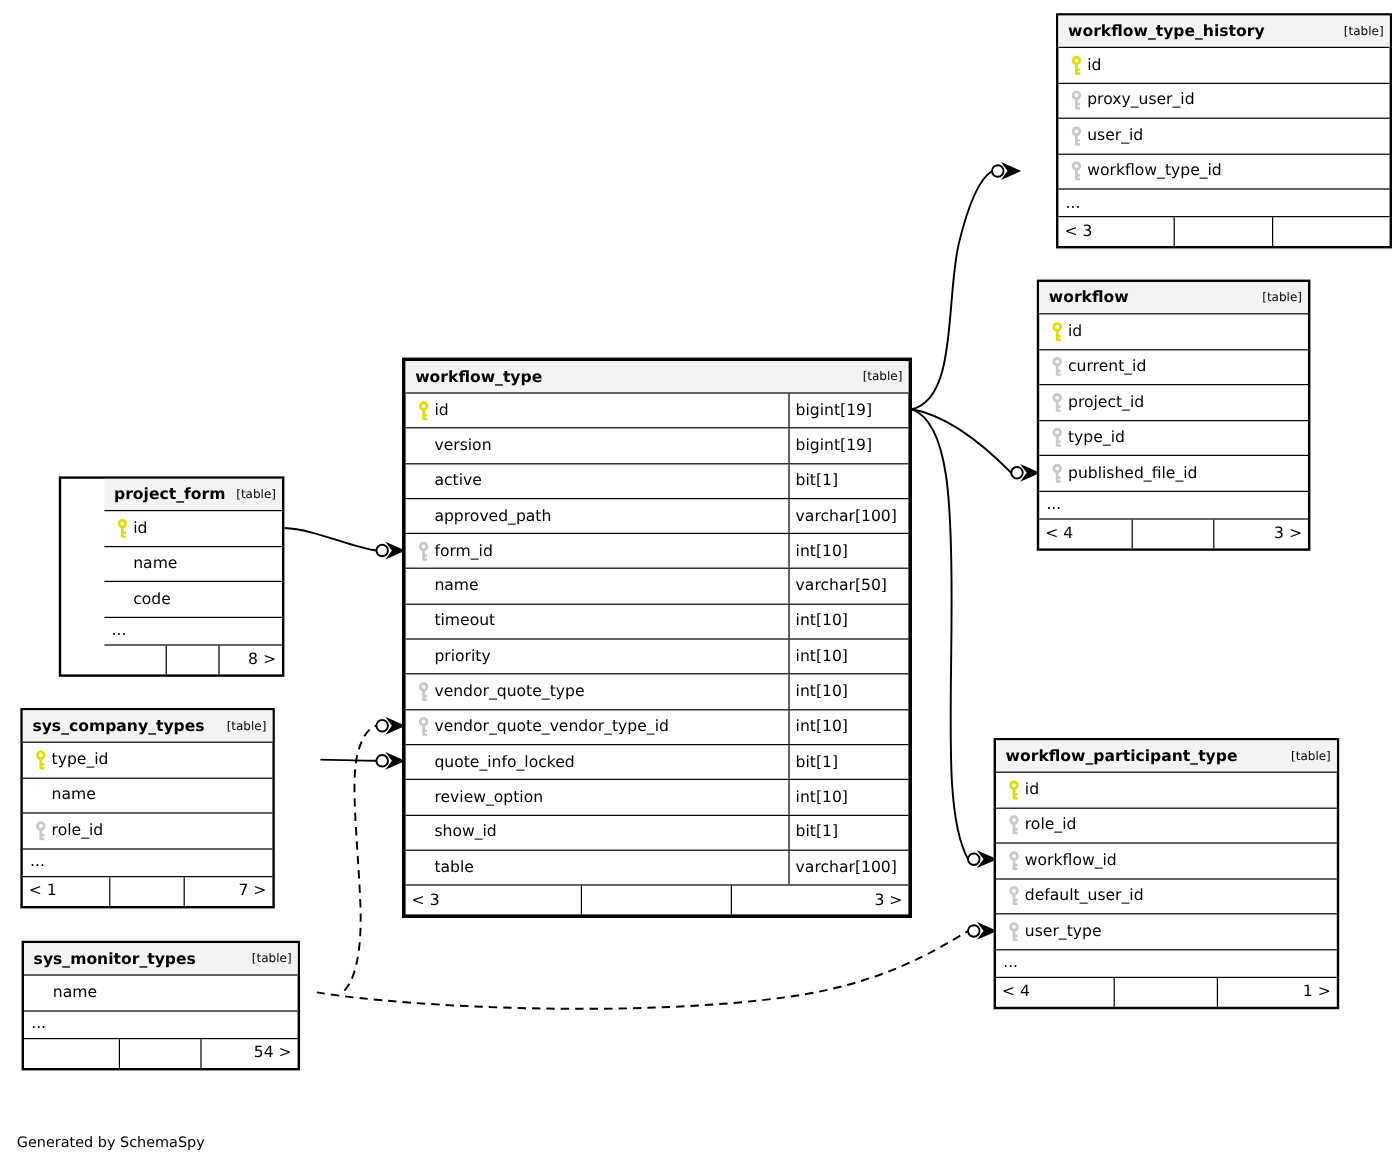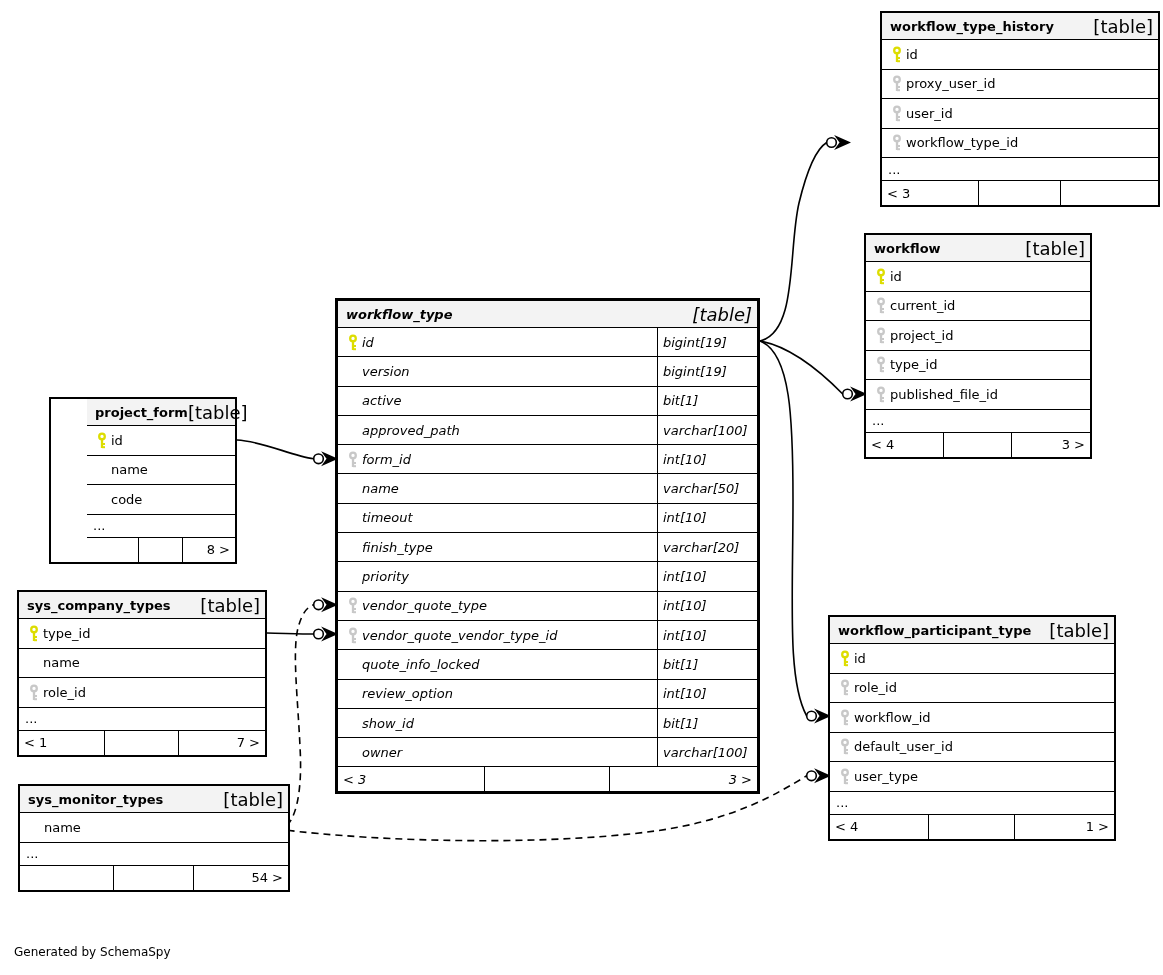--- a/index.html
+++ b/index.html
@@ -2,43 +2,43 @@
 <html><head>
 <meta charset="utf-8">
 <style>
   html,body{margin:0;padding:0;background:#ffffff;width:1163px;height:975px;overflow:hidden;}
   *{font-family:"DejaVu Sans","Liberation Sans",sans-serif;box-sizing:border-box;}
   #canvas{position:relative;width:1163px;height:975px;background:#fff;}
   .rel-svg{position:absolute;left:0;top:0;z-index:0;}
   .dashed{stroke-dasharray:7,5;}
 
   .tbl{position:absolute;background:#fff;border:2px solid #000;font-size:13px;color:#000;z-index:1;}
-  #tbl-2{border-width:3px;font-style:italic;}
+  #tbl-2{border-width:3px;}
   .hdr{height:26px;background:#f3f3f3;display:flex;align-items:center;justify-content:space-between;padding:0 5px 0 8px;}
   .tname{font-weight:bold;}
-  .tbadge{font-size:18px;}
+  .tbadge{font-size:10px;}
   .row{height:29.5px;border-top:1.5px solid #000;display:flex;align-items:center;}
   #tbl-2 .row{height:29.3px;}
   .kicon{width:24px;padding-left:9px;display:flex;align-items:center;flex:0 0 24px;}
   .cname{flex:1;white-space:nowrap;}
   .ctype{width:100px;flex:0 0 100px;border-left:1.5px solid #000;align-self:stretch;display:flex;align-items:center;padding-left:5px;white-space:nowrap;}
   .dots{height:23px;border-top:1.5px solid #000;display:flex;align-items:center;padding-left:6px;}
   .ftr{height:25px;border-top:1.5px solid #000;display:flex;align-items:stretch;}
   .fc{display:flex;align-items:center;}
   .fc1{width:35%;border-right:1.5px solid #000;padding-left:5px;}
   .fc2{width:30%;border-right:1.5px solid #000;}
   .fc3{flex:1;justify-content:flex-end;padding-right:5px;}
 
   
   #tbl-0{left:848px;top:11px;width:280px;margin-left:32px;}
   #tbl-1{left:864px;top:233px;width:228px;}
   #tbl-2{left:335px;top:298px;width:425px;}
   #tbl-3{left:49px;top:397px;width:188px;padding-left:36px;}
-  #tbl-4{left:17px;top:590px;width:250px;}
-  #tbl-5{left:18px;top:784px;width:272px;}
+  #tbl-4{left:17px;top:590px;width:212px;}
+  #tbl-5{left:18px;top:784px;width:232px;}
   #tbl-6{left:828px;top:615px;width:288px;}
 
   .caption{position:absolute;left:14px;top:945px;font-size:12px;color:#000;z-index:1;}
 </style>
 </head>
 <body>
 
 <div id="canvas">
 
   <svg class="rel-svg" width="1163" height="975" viewBox="0 0 1163 975">
@@ -241,25 +241,20 @@
         <span class="cname">name</span>
         <span class="ctype">varchar[50]</span>
       </div>
       <div class="row">
         <span class="kicon"></span>
         <span class="cname">timeout</span>
         <span class="ctype">int[10]</span>
       </div>
       <div class="row">
         <span class="kicon"></span>
-        <span class="cname">finish_type</span>
-        <span class="ctype">varchar[20]</span>
-      </div>
-      <div class="row">
-        <span class="kicon"></span>
         <span class="cname">priority</span>
         <span class="ctype">int[10]</span>
       </div>
       <div class="row">
         <span class="kicon">
           <svg width="12" height="17" viewBox="0 0 12 17" aria-hidden="true">
             <circle cx="6" cy="4.4" r="2.8" fill="none" stroke="#c8c8c8" stroke-width="2.3"></circle>
             <line x1="6" y1="7.2" x2="6" y2="16" stroke="#c8c8c8" stroke-width="2.3"></line>
             <line x1="6" y1="12" x2="9" y2="12" stroke="#c8c8c8" stroke-width="2"></line>
             <line x1="6" y1="15.2" x2="9" y2="15.2" stroke="#c8c8c8" stroke-width="2"></line>
@@ -290,21 +285,21 @@
         <span class="cname">review_option</span>
         <span class="ctype">int[10]</span>
       </div>
       <div class="row">
         <span class="kicon"></span>
         <span class="cname">show_id</span>
         <span class="ctype">bit[1]</span>
       </div>
       <div class="row">
         <span class="kicon"></span>
-        <span class="cname">owner</span>
+        <span class="cname">table</span>
         <span class="ctype">varchar[100]</span>
       </div>
       <div class="ftr">
         <span class="fc fc1">&lt; 3</span>
         <span class="fc fc2"></span>
         <span class="fc fc3">3 &gt;</span>
       </div>
     </div>
   <div class="tbl" id="tbl-3">
       <div class="hdr">

